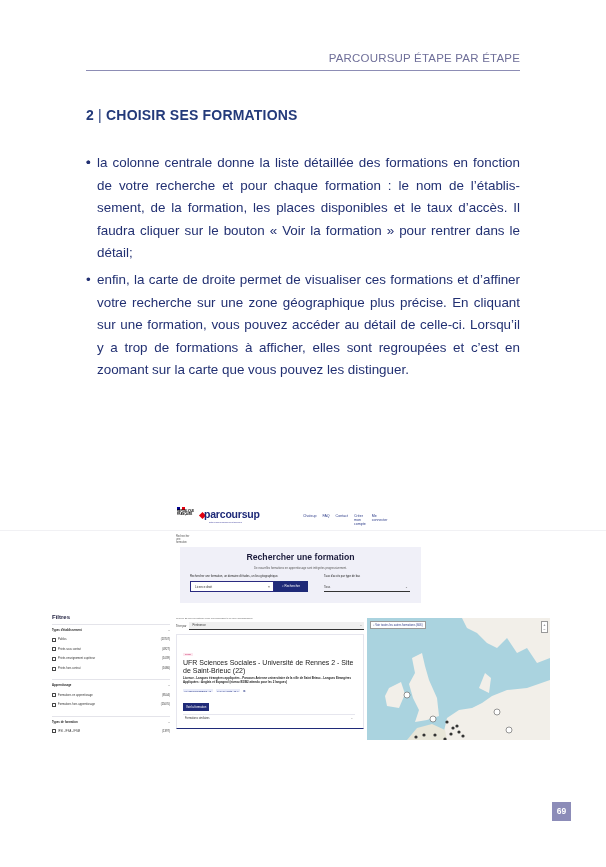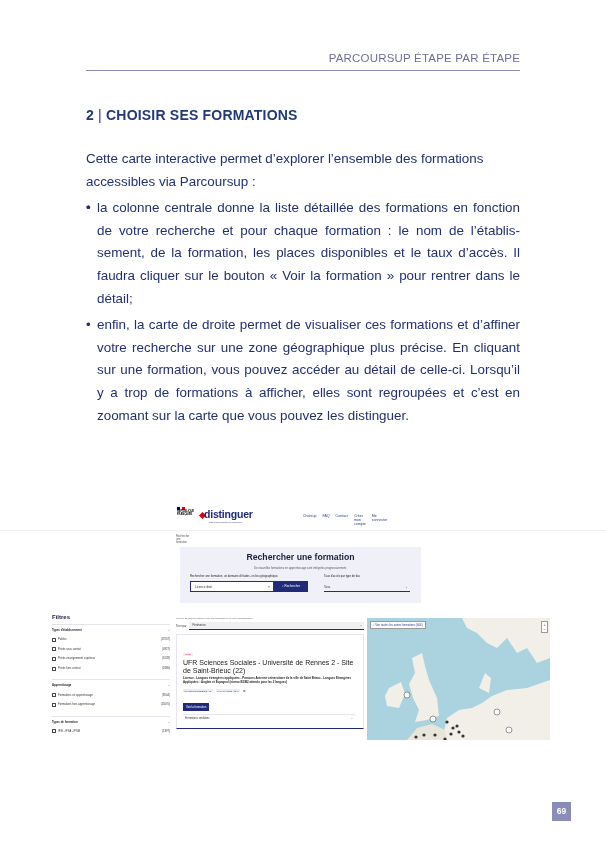--- a/index.html
+++ b/index.html
@@ -80,21 +80,20 @@
 <div class="running-header">PARCOURSUP ÉTAPE PAR ÉTAPE</div>
 <div class="header-rule"></div>
 
 <div class="section-title">
   <span>2</span>
   <span style="font-weight:400;">|</span>
   <span>CHOISIR SES FORMATIONS</span>
 </div>
 
 <div class="body-text">
-  <p style="text-align:left;">Cette carte interactive permet d’explorer l’ensemble des formations accessibles via Parcoursup :</p>
   <ul class="bullets">
     <li>
       <span class="bullet">•</span>
     </li>
     <li>
       <span class="bullet">•</span>
       <span>la colonne centrale donne la liste détaillée des formations en fonction de votre recherche et pour chaque formation : le nom de l’établis­sement, de la formation, les places disponibles et le taux d’accès. Il faudra cliquer sur le bouton « Voir la formation » pour rentrer dans le détail;</span>
     </li>
     <li>
       <span class="bullet">•</span>
@@ -109,21 +108,21 @@
     <div class="flag">
       <span style="background:#000091"></span>
         <span style="background:#fff"></span>
         <span style="background:#e1000f"></span>
     </div>
     <div class="t">RÉPUBLIQUE</div>
     <div class="t">FRANÇAISE</div>
   </div>
   <div class="ps-dot"></div>
   <div class="ps-logo">
-    <span>distinguer</span>
+    <span>parcoursup</span>
     <span class="sub">Entrez dans l'enseignement supérieur</span>
   </div>
   <div class="nav">
     <span>Chatsup</span>
     <span>FAQ</span>
     <span>Contact</span>
     <span>Créer mon compte</span>
     <span>Me connecter</span>
   </div>
   <div class="divider-line"></div>

